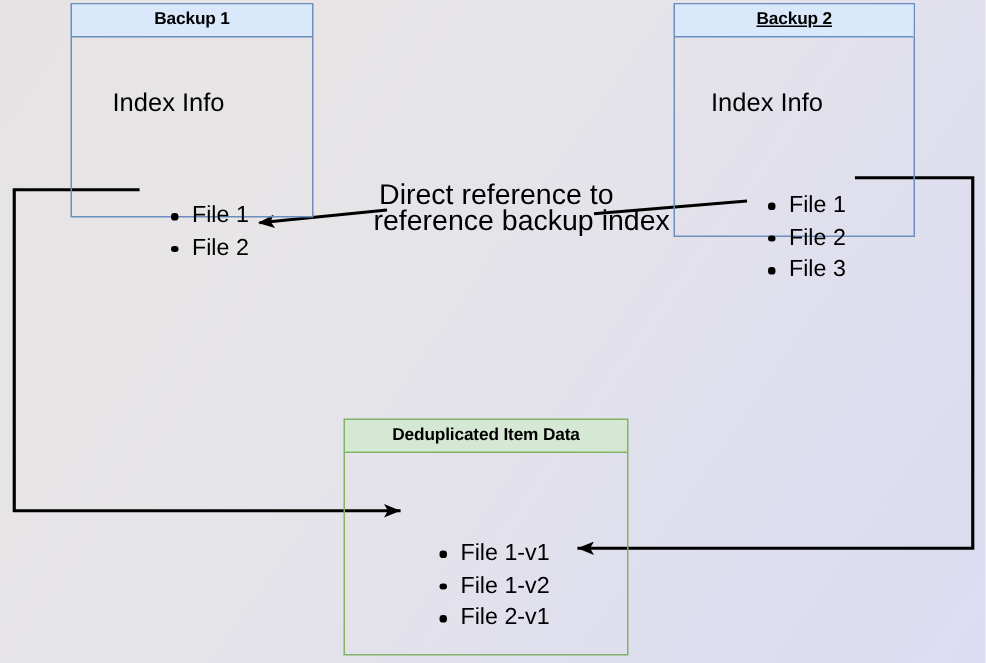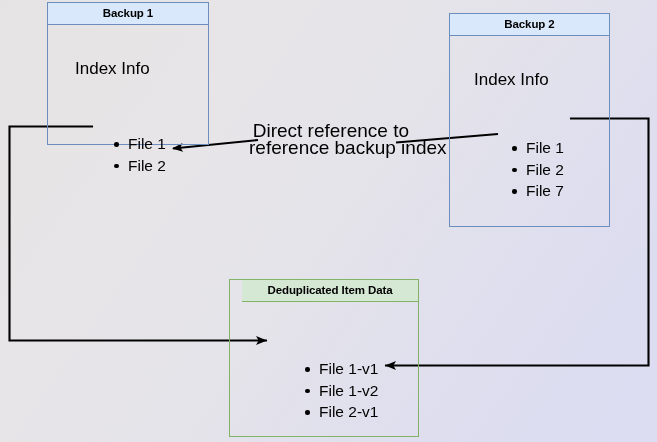--- a/index.html
+++ b/index.html
@@ -31,21 +31,20 @@
   .box {
     position: absolute;
     box-sizing: border-box;
     background: transparent;
   }
   .box-blue {
     border: 1.6px solid #6c8ebf;
   }
   .box-green {
     border: 1.8px solid #82b366;
-    padding-left: 12px;
   }
   .box-header {
     box-sizing: border-box;
     height: 22px;
     line-height: 21px;
     text-align: center;
     font-size: 11.5px;
     font-weight: bold;
     color: #000;
     letter-spacing: -0.1px;
@@ -134,28 +133,28 @@
     <div class="box-header">Backup 1</div>
     <div class="box-body">
       <div class="index-title" style="left:27px; top:34px;">Index Info</div>
       <ul class="file-list" style="left:48px; top:92px;">
         <li>File 1</li>
         <li>File 2</li>
       </ul>
     </div>
   </div>
 
-  <div class="box box-blue" style="left:449px; top:13px; width:161px; height:214px;">
+  <div class="box box-blue" style="left:449px; top:2px; width:161px; height:156px;text-decoration:underline;">
     <div class="box-header">Backup 2</div>
     <div class="box-body">
       <div class="index-title" style="left:24px; top:34px;">Index Info</div>
       <ul class="file-list" style="left:44px; top:85px;">
         <li>File 1</li>
         <li>File 2</li>
-        <li>File 7</li>
+        <li>File 3</li>
       </ul>
     </div>
   </div>
 
   <div class="box box-green" style="left:229px; top:279px; width:190px; height:158px;">
     <div class="box-header">Deduplicated Item Data</div>
     <div class="box-body">
       <ul class="file-list" style="left:45px; top:40px;">
         <li>File 1-v1</li>
         <li>File 1-v2</li>

